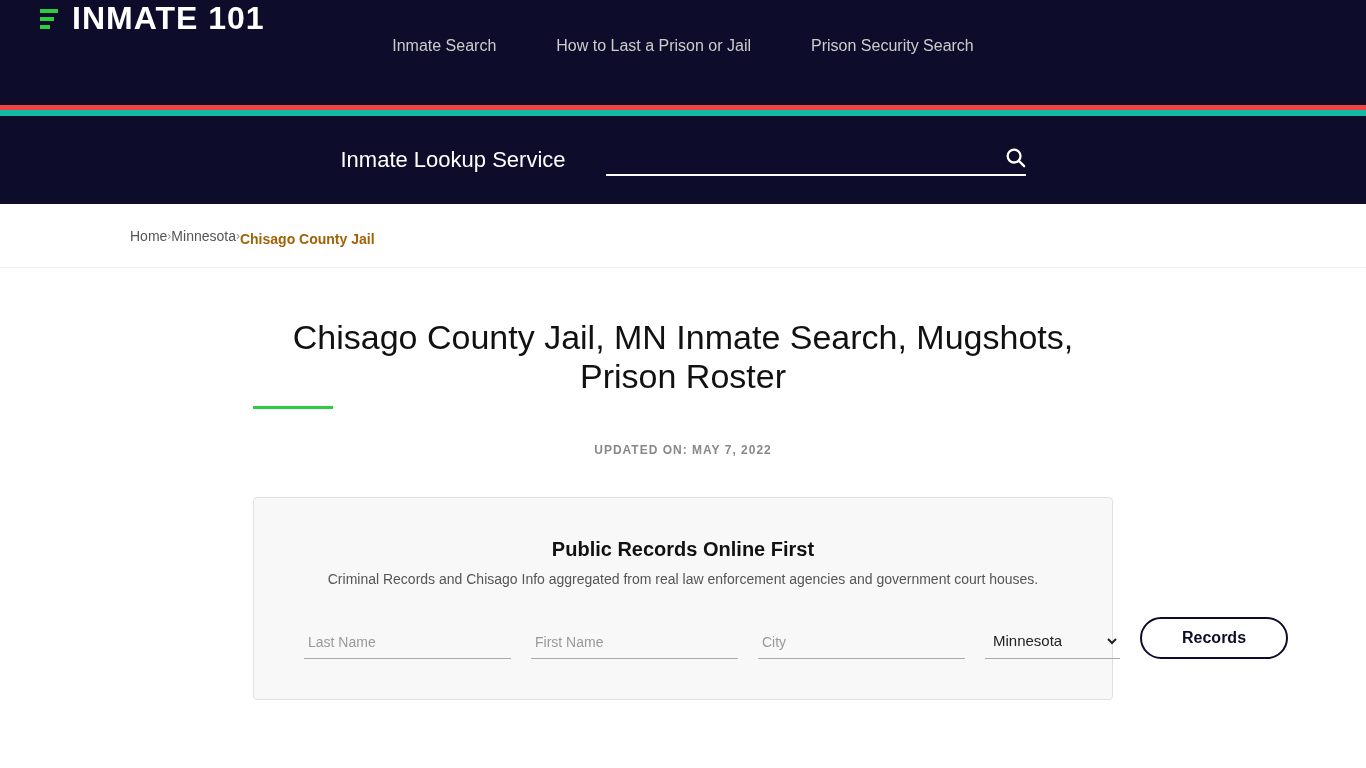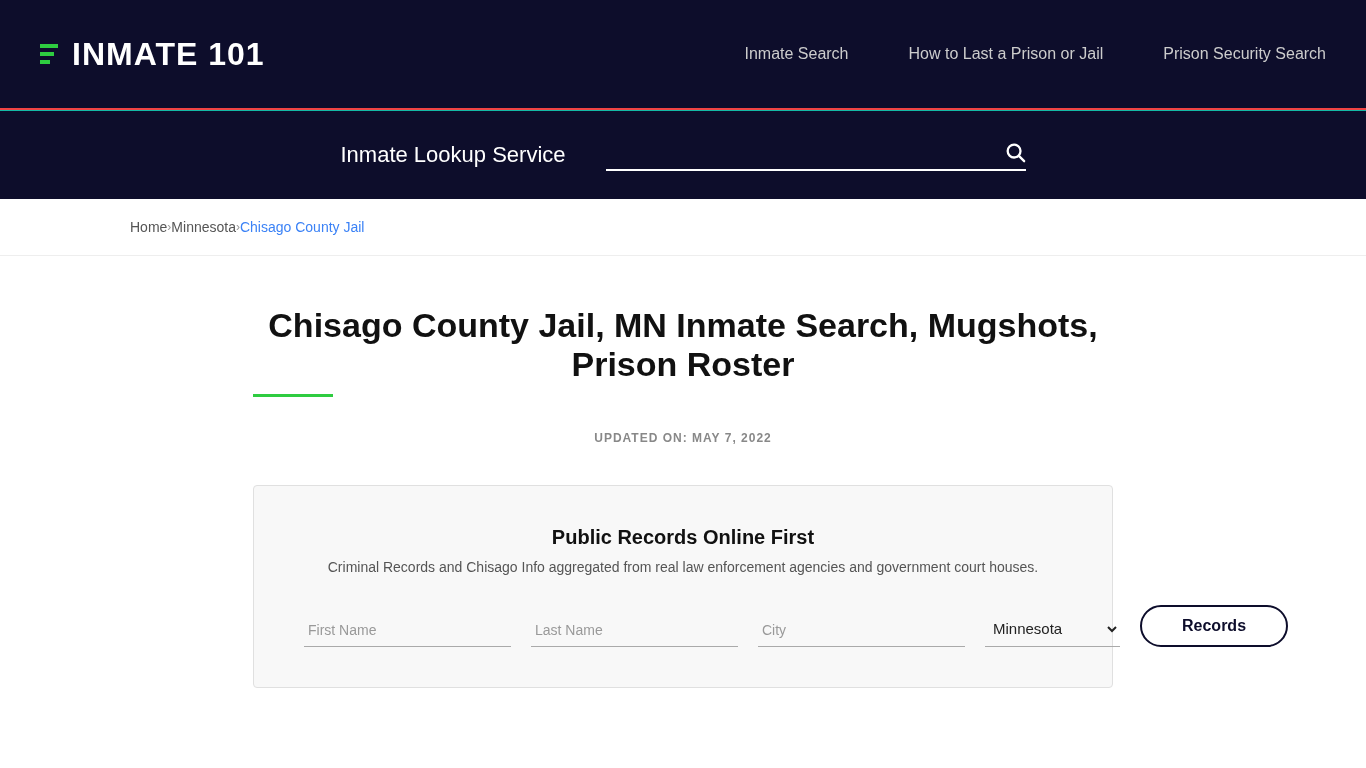--- a/index.html
+++ b/index.html
@@ -5,21 +5,22 @@
     * { margin: 0; padding: 0; box-sizing: border-box; }
     body { font-family: Arial, sans-serif; background: #fff; color: #222; }
 
     
     .nav-bar {
       background: #0d0d2b;
       display: flex;
       align-items: center;
       padding: 0 40px;
       height: 110px;
-      border-bottom: 2px solid #ef4444;
+      border-bottom: 5px solid #ef4444;
+      flex-direction: column;
     }
     .logo-area {
       display: flex;
       align-items: center;
       gap: 10px;
       margin-right: auto;
       text-decoration: none;
     }
     .logo-bars {
       display: flex;
@@ -53,21 +54,21 @@
     }
 
     
     .search-bar {
       background: #0d0d2b;
       display: flex;
       align-items: center;
       justify-content: center;
       gap: 40px;
       padding: 28px 40px;
-      border-top: 1px solid #14b8a6;
+      border-top: 6px solid #14b8a6;
     }
     .search-bar-label {
       color: #fff;
       font-size: 22px;
       font-weight: 500;
       white-space: nowrap;
     }
     .search-input-wrapper {
       display: flex;
       align-items: center;
@@ -106,34 +107,35 @@
     }
     .breadcrumb a {
       color: #555;
       text-decoration: none;
     }
     .breadcrumb .chevron {
       font-size: 12px;
       color: #999;
     }
     .breadcrumb .current {
-      font-weight: 400;
-      color: #3b82f6;
+      font-weight: 700;
+      color: #a16207;
+      margin-top: 7px;
     }
 
     
     .main-content {
       max-width: 900px;
       margin: 0 auto;
       padding: 50px 20px 30px;
       text-align: center;
     }
     .page-title {
       font-size: 34px;
-      font-weight: 700;
+      font-weight: 400;
       color: #111;
       margin-bottom: 14px;
       position: relative;
       display: inline-block;
     }
     .page-title::after {
       content: '';
       display: block;
       width: 80px;
       height: 3px;
@@ -266,24 +268,24 @@
 <div class="main-content">
   <h1 class="page-title">Chisago County Jail, MN Inmate Search, Mugshots, Prison Roster</h1>
   <p class="updated-date">UPDATED ON: MAY 7, 2022</p>
 
   
   <div class="search-card">
     <div class="search-card-title">Public Records Online First</div>
     <div class="search-card-subtitle">Criminal Records and Chisago Info aggregated from real law enforcement agencies and government court houses.</div>
     <div class="form-row">
       <div class="form-field">
+        <input type="text" placeholder="Last Name" style="">
+      </div>
+      <div class="form-field">
         <input type="text" placeholder="First Name" style="">
-      </div>
-      <div class="form-field">
-        <input type="text" placeholder="Last Name" style="">
       </div>
       <div class="form-field form-field-city">
         <input type="text" placeholder="City" style="">
       </div>
       <div class="state-select-wrapper">
         <select id="state-select"><option value="Alabama">Alabama</option><option value="Alaska">Alaska</option><option value="Arizona">Arizona</option><option value="Arkansas">Arkansas</option><option value="California">California</option><option value="Colorado">Colorado</option><option value="Connecticut">Connecticut</option><option value="Delaware">Delaware</option><option value="Florida">Florida</option><option value="Georgia">Georgia</option><option value="Hawaii">Hawaii</option><option value="Idaho">Idaho</option><option value="Illinois">Illinois</option><option value="Indiana">Indiana</option><option value="Iowa">Iowa</option><option value="Kansas">Kansas</option><option value="Kentucky">Kentucky</option><option value="Louisiana">Louisiana</option><option value="Maine">Maine</option><option value="Maryland">Maryland</option><option value="Massachusetts">Massachusetts</option><option value="Michigan">Michigan</option><option value="Minnesota" selected="">Minnesota</option><option value="Mississippi">Mississippi</option><option value="Missouri">Missouri</option><option value="Montana">Montana</option><option value="Nebraska">Nebraska</option><option value="Nevada">Nevada</option><option value="New Hampshire">New Hampshire</option><option value="New Jersey">New Jersey</option><option value="New Mexico">New Mexico</option><option value="New York">New York</option><option value="North Carolina">North Carolina</option><option value="North Dakota">North Dakota</option><option value="Ohio">Ohio</option><option value="Oklahoma">Oklahoma</option><option value="Oregon">Oregon</option><option value="Pennsylvania">Pennsylvania</option><option value="Rhode Island">Rhode Island</option><option value="South Carolina">South Carolina</option><option value="South Dakota">South Dakota</option><option value="Tennessee">Tennessee</option><option value="Texas">Texas</option><option value="Utah">Utah</option><option value="Vermont">Vermont</option><option value="Virginia">Virginia</option><option value="Washington">Washington</option><option value="West Virginia">West Virginia</option><option value="Wisconsin">Wisconsin</option><option value="Wyoming">Wyoming</option></select>
       </div>
       <button class="search-btn">Records</button>
     </div>
   </div>

